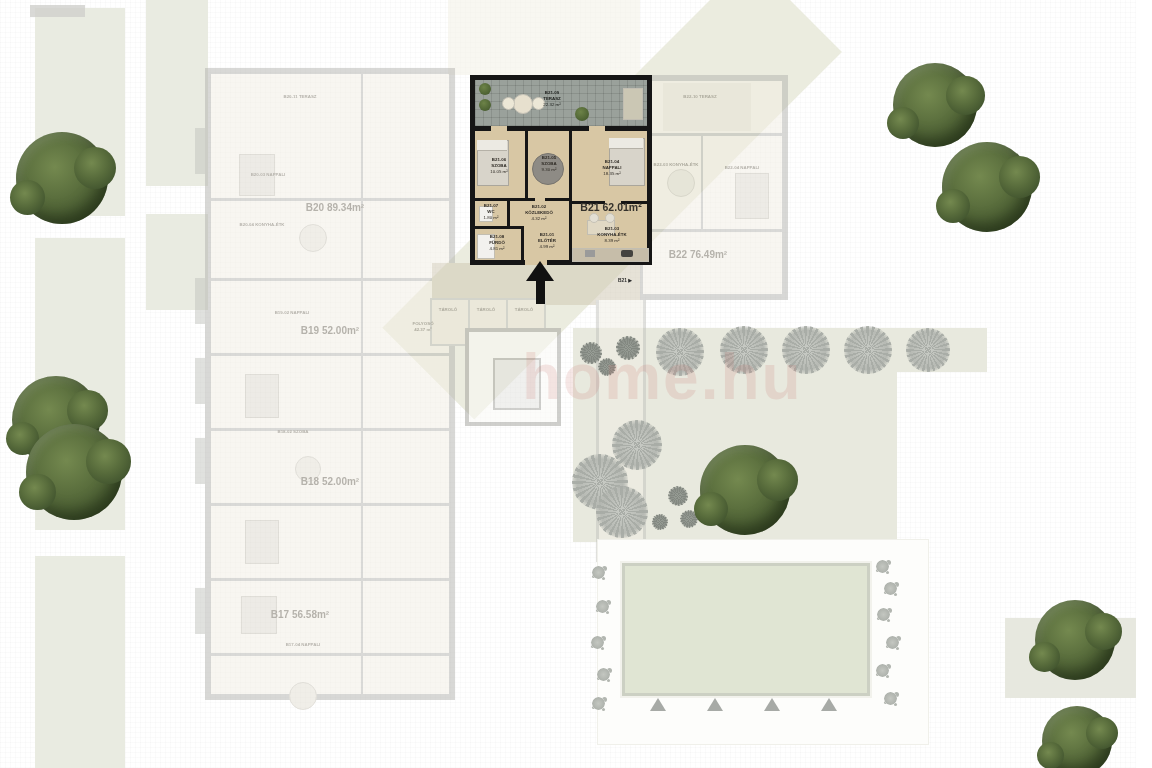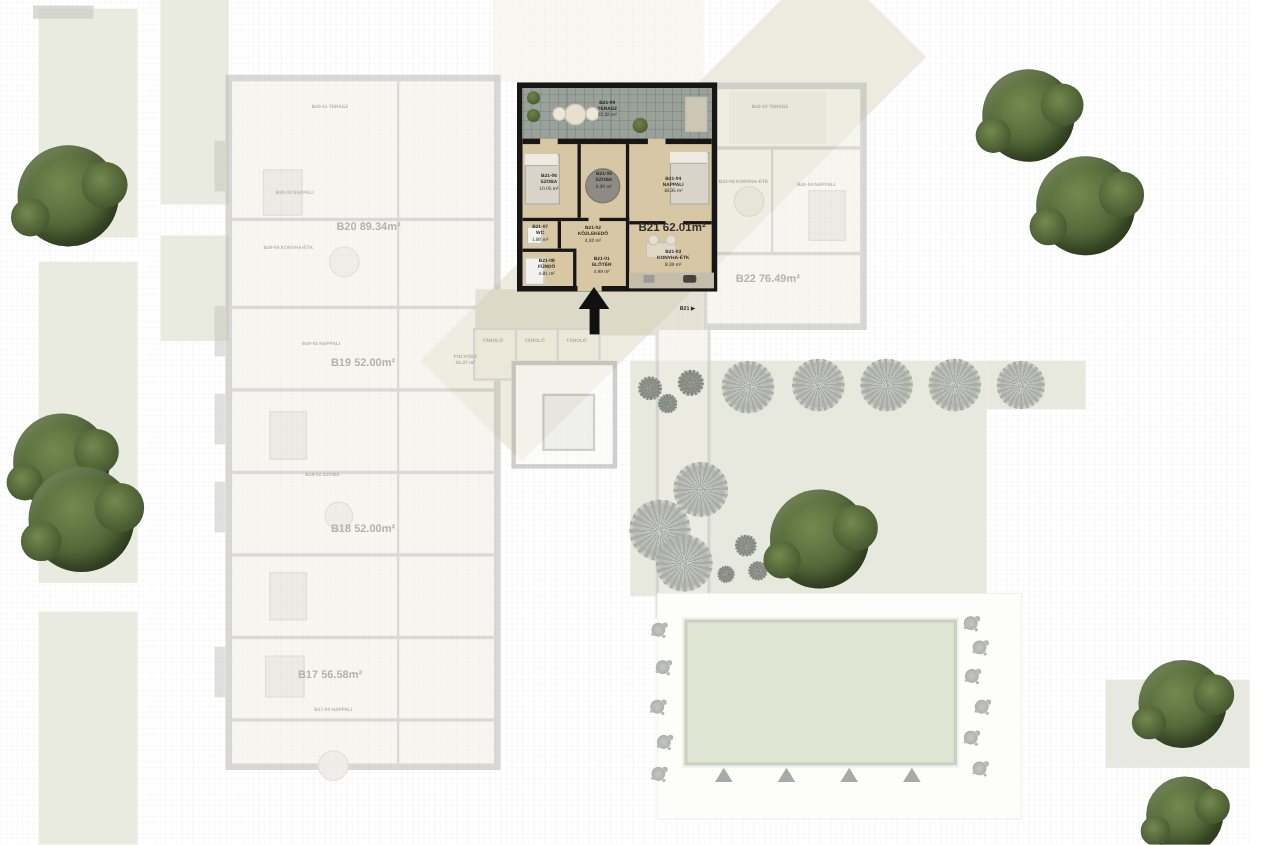--- a/index.html
+++ b/index.html
@@ -290,14 +290,15 @@
 
   <div class="tg" style="left:16px;top:132px;width:92px;height:92px;"></div>
   <div class="tg" style="left:12px;top:376px;width:88px;height:88px;"></div>
   <div class="tg" style="left:26px;top:424px;width:96px;height:96px;"></div>
   <div class="tg" style="left:893px;top:63px;width:84px;height:84px;"></div>
   <div class="tg" style="left:942px;top:142px;width:90px;height:90px;"></div>
   <div class="tg" style="left:700px;top:445px;width:90px;height:90px;"></div>
   <div class="tg" style="left:1035px;top:600px;width:80px;height:80px;"></div>
   <div class="tg" style="left:1042px;top:706px;width:70px;height:70px;"></div>
 
+  <div class="watermark">home.hu</div>
 
 </div>
 
 </body></html>

